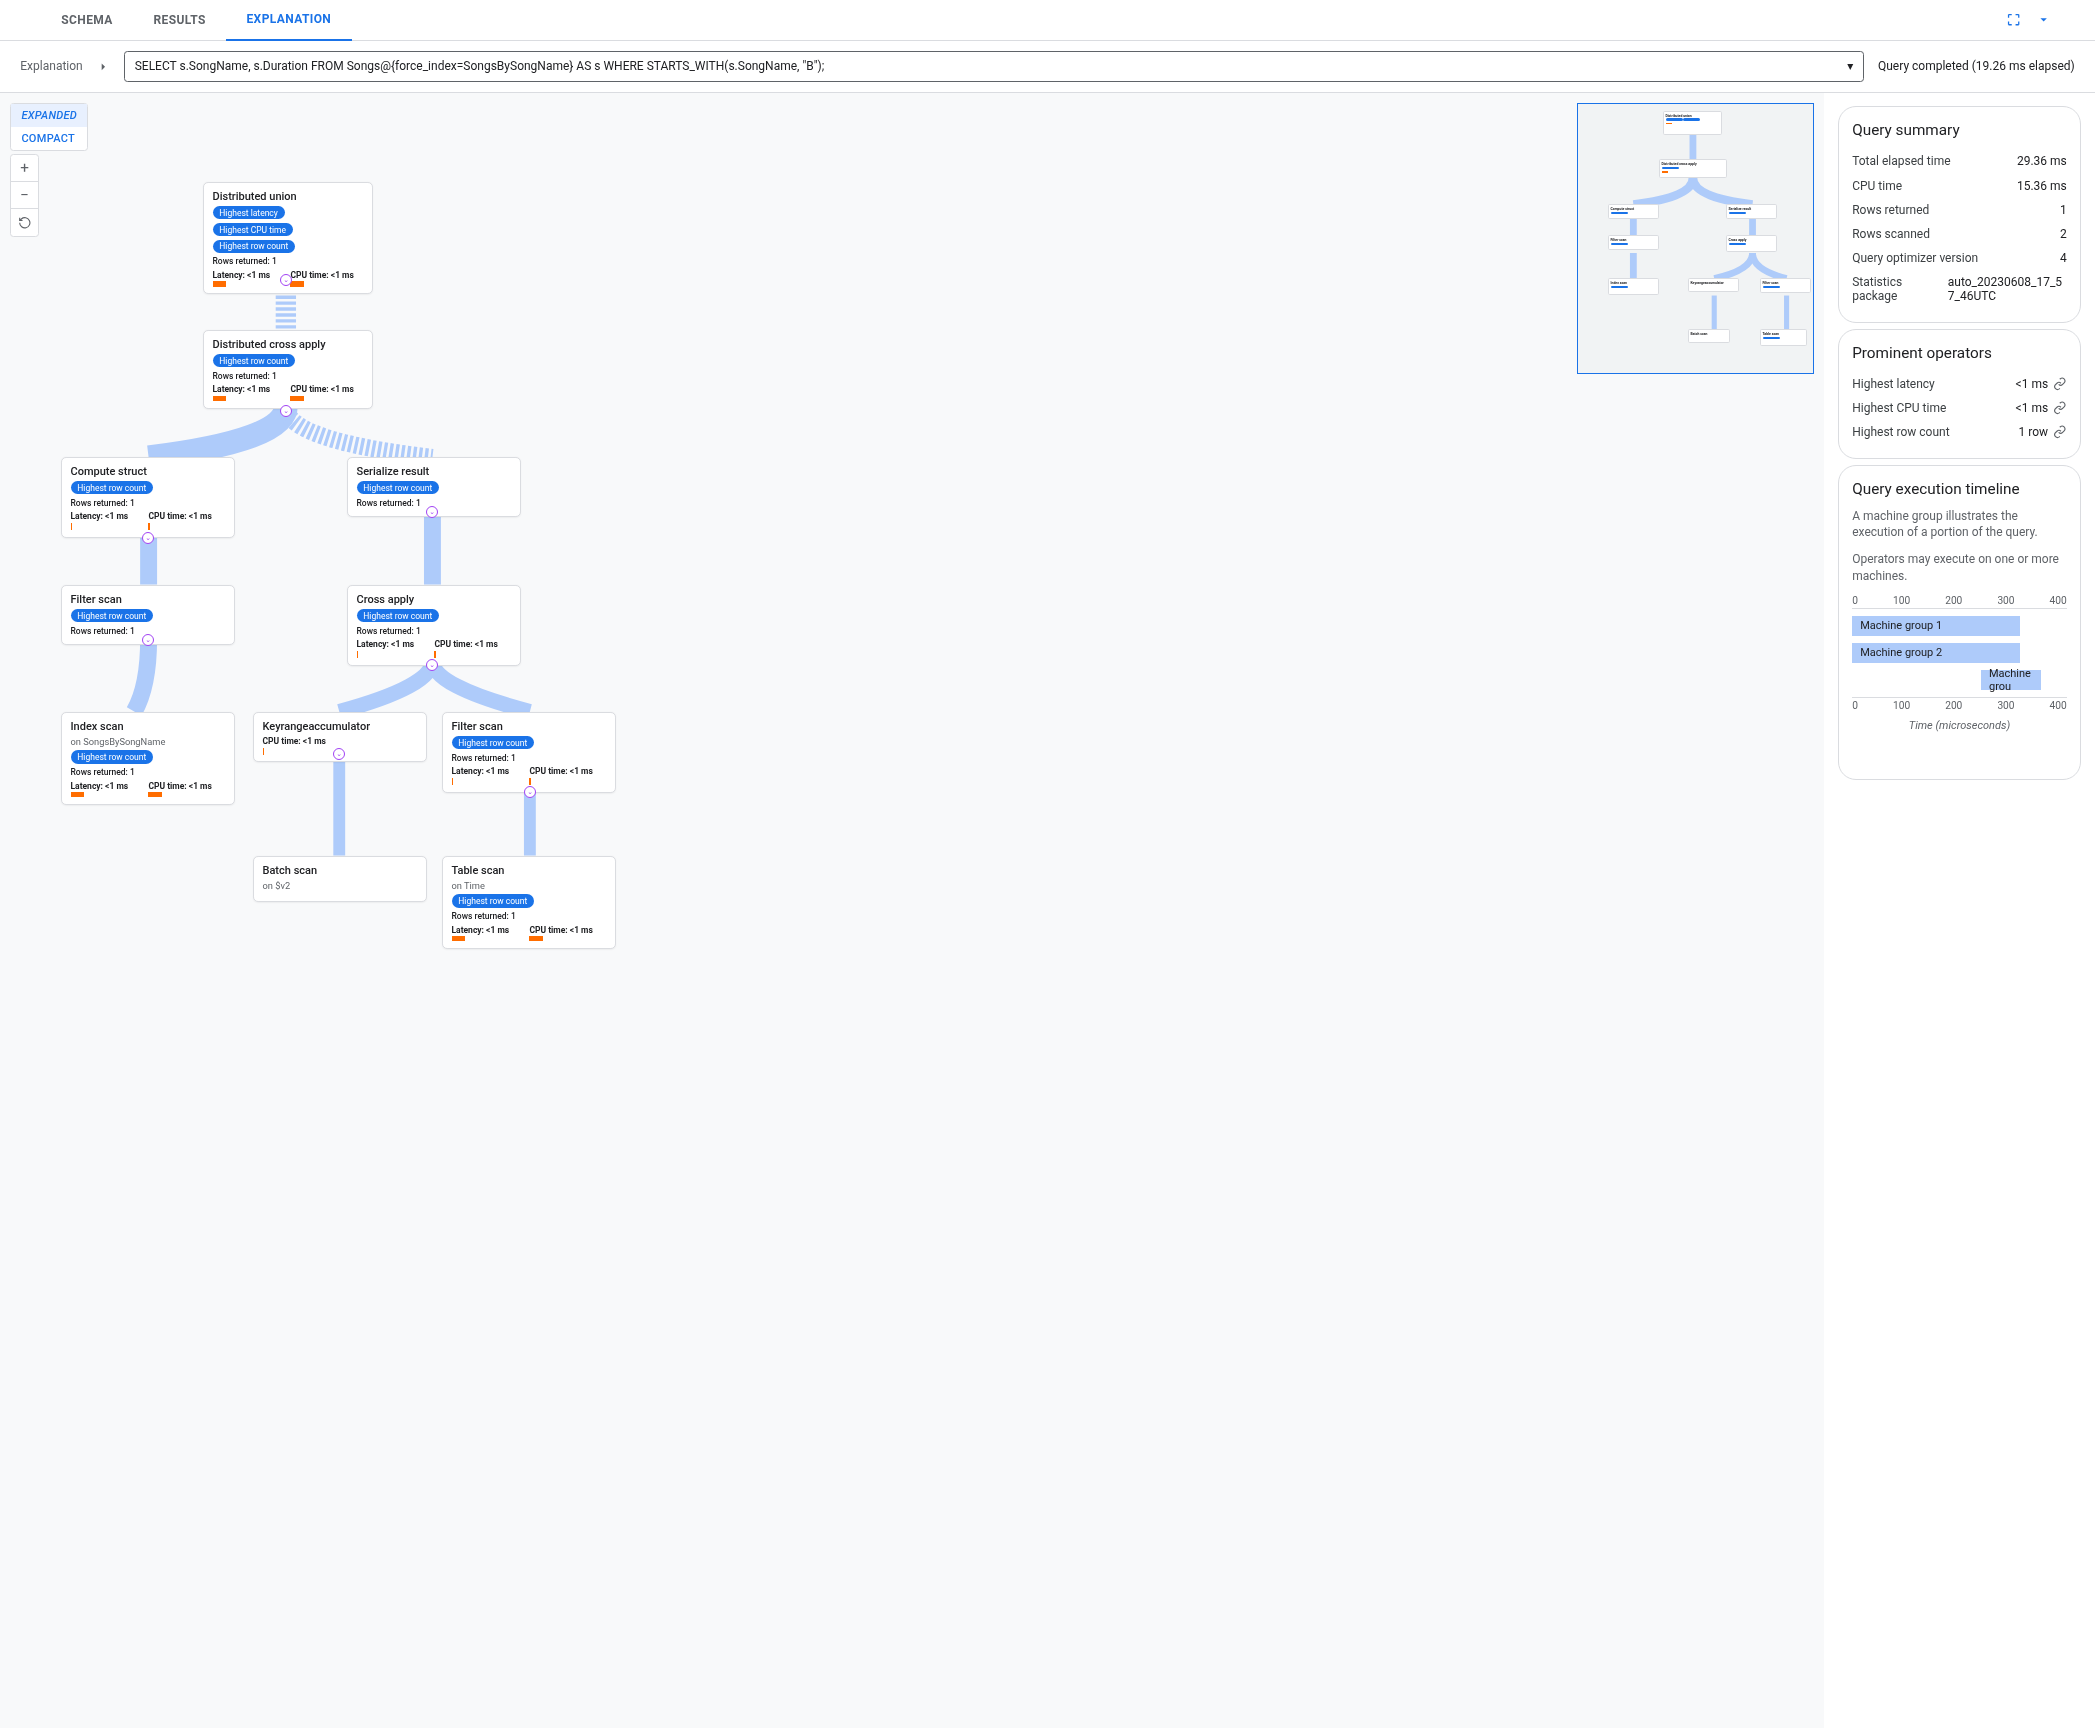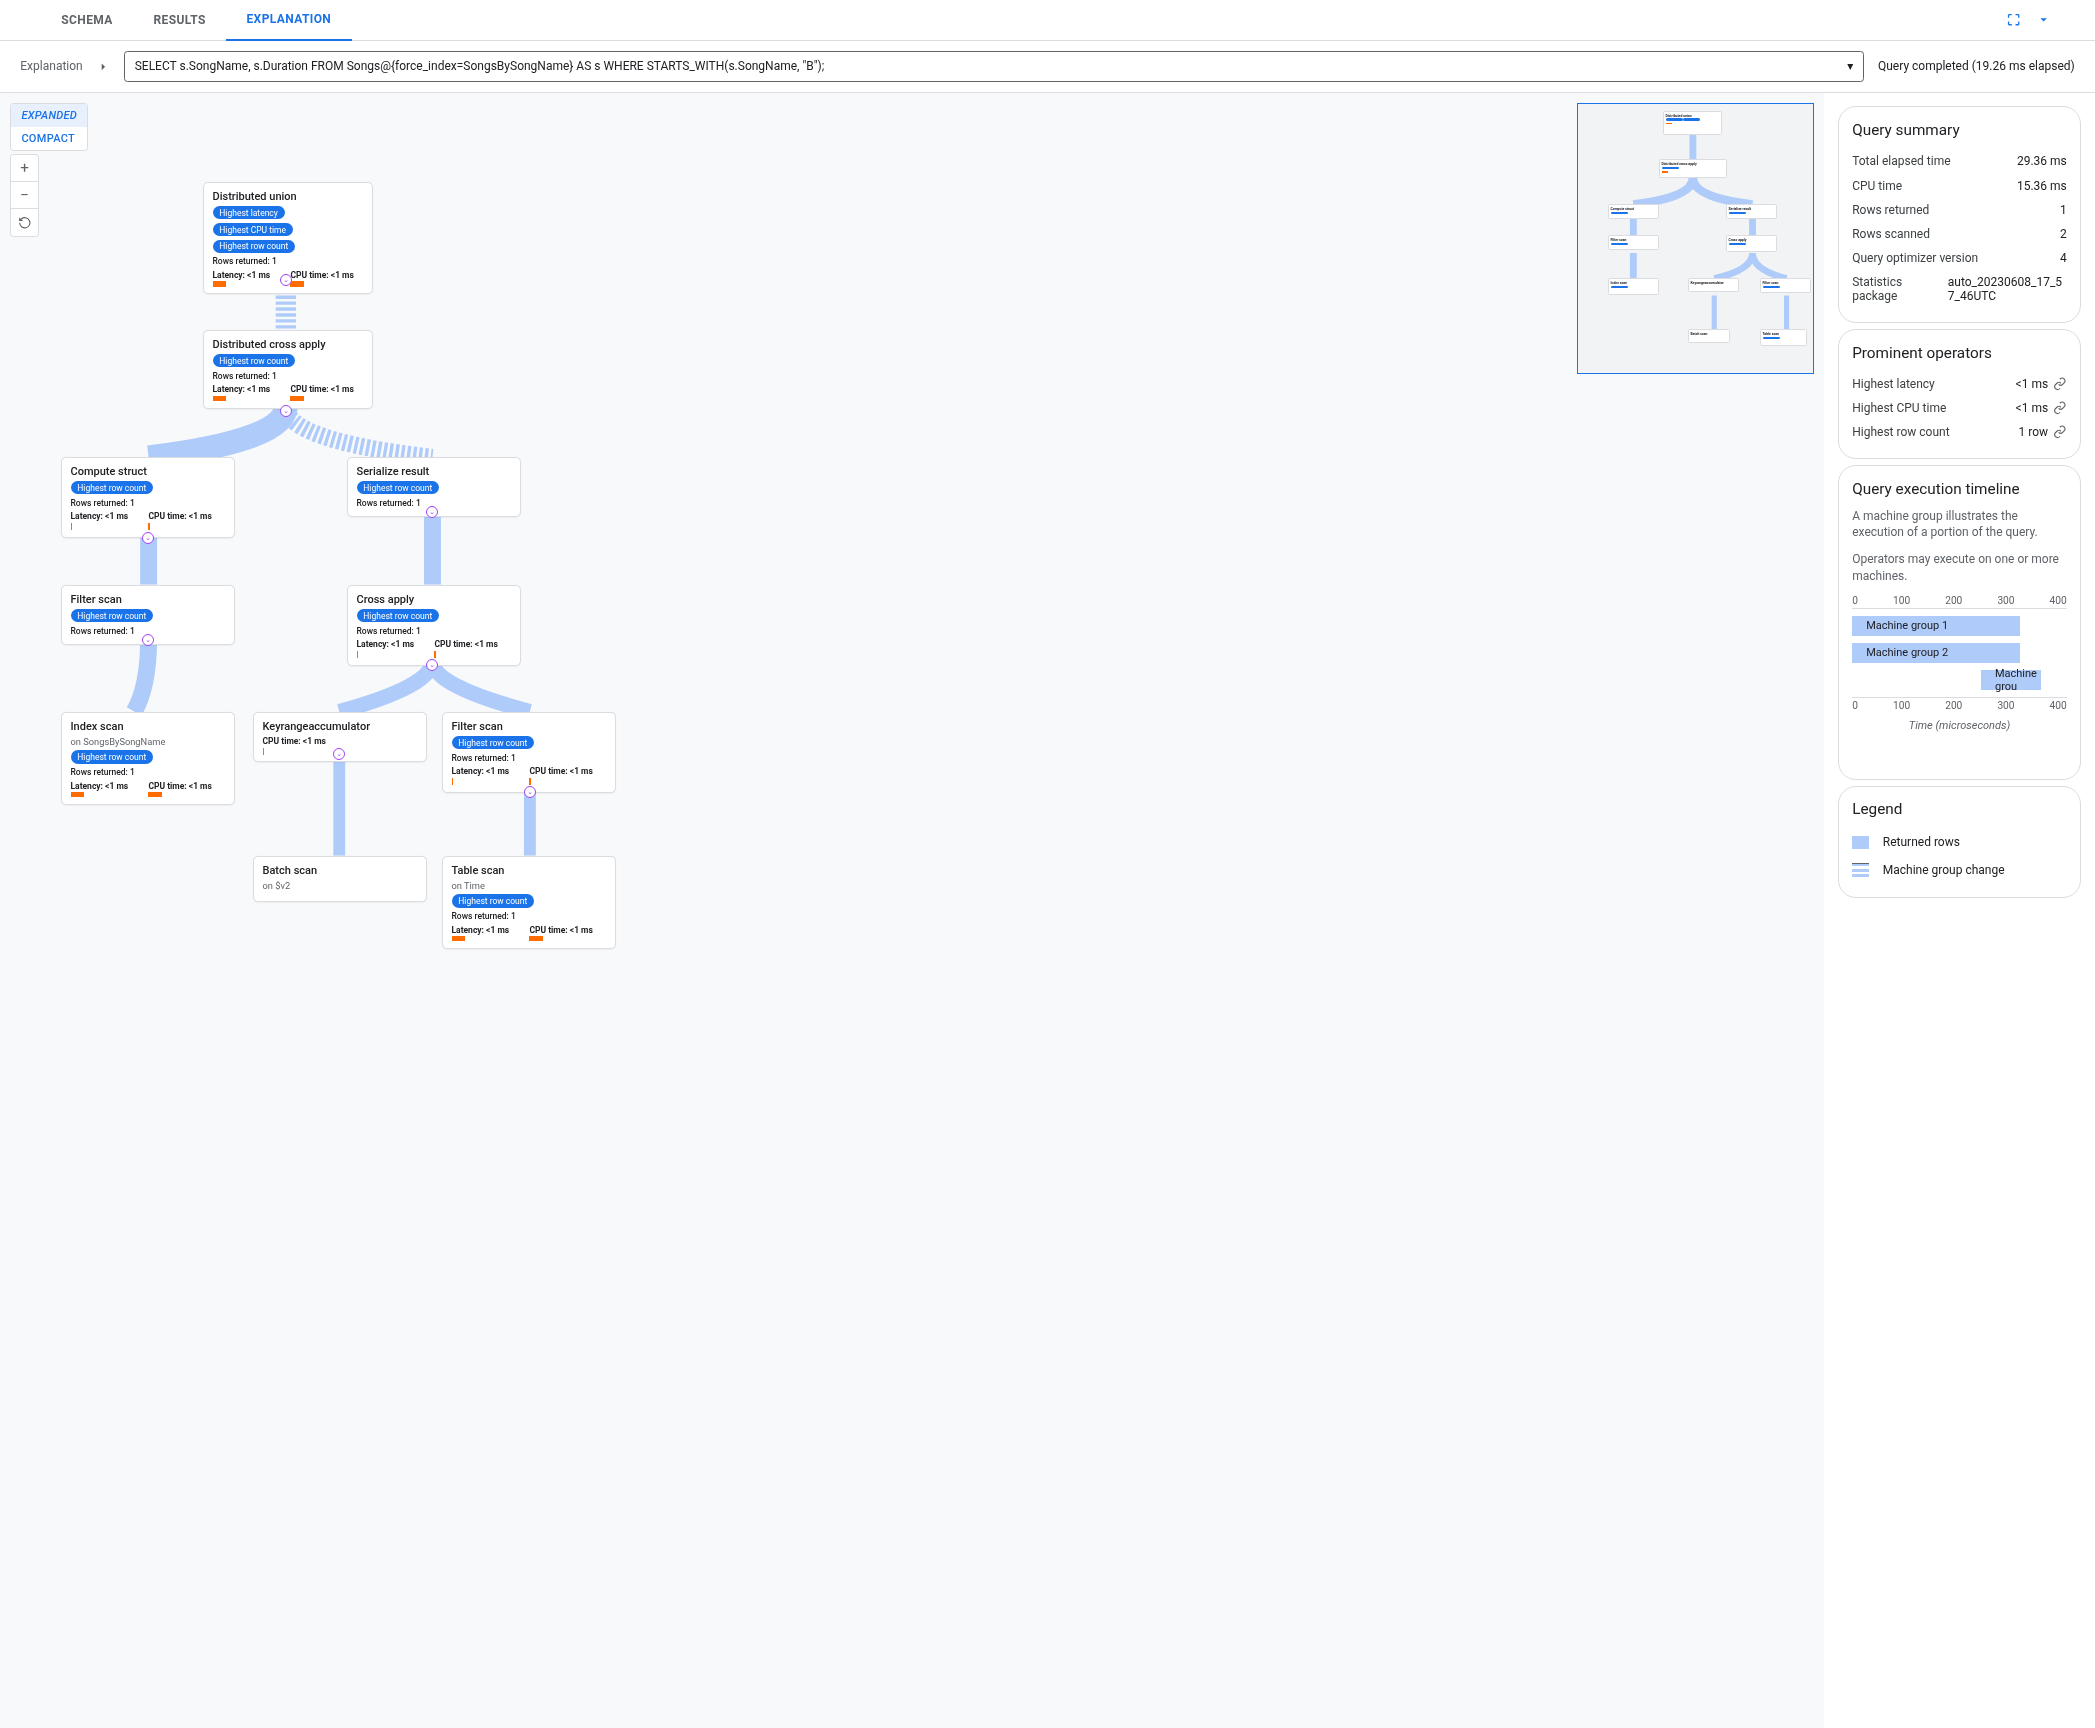--- a/index.html
+++ b/index.html
@@ -61,21 +61,21 @@
 .kv-row { display: flex; justify-content: space-between; padding: 5.1px 0; font-size: 12px; color: #3c4043; }
 .kv-row .v { color: #202124; display: flex; align-items: center; gap: 5.1px; }
 .link-icon { width: 13.6px; height: 13.6px; color: #5f6368; }
 .panel-desc { font-size: 12px; color: #5f6368; margin-bottom: 10.2px; line-height: 1.4; }
 
 
 .timeline-chart { position: relative; height: 170px; }
 .tl-axis-top, .tl-axis-bottom { display: flex; justify-content: space-between; border-bottom: 0.8px solid #dadce0; font-size: 10.2px; color: #5f6368; padding-bottom: 1.7px; }
 .tl-axis-bottom { border-bottom: none; border-top: 0.8px solid #dadce0; padding-top: 1.7px; margin-top: 6.8px; }
 .tl-bars { margin-top: 6.8px; }
-.tl-bar { background: #aecbfa; height: 20.3px; margin-bottom: 6.8px; display: flex; align-items: center; padding-left: 14px; font-size: 11px; color: #202124; position: relative; }
+.tl-bar { background: #aecbfa; height: 20.3px; margin-bottom: 6.8px; display: flex; align-items: center; padding-left: 8px; font-size: 11px; color: #202124; position: relative; }
 .tl-xlabel { text-align: center; font-size: 11px; color: #5f6368; font-style: italic; margin-top: 6.8px; }
 
 
 .legend-item { display: flex; align-items: center; gap: 13.6px; padding: 6.8px 0; }
 .legend-swatch { width: 17px; height: 13.6px; background: #aecbfa; }
 .legend-swatch.hatched { background: repeating-linear-gradient(180deg, #aecbfa, #aecbfa 2.5px, #fff 2.5px, #fff 5.1px); border-top: 1.7px solid #5f6368; }
 
 svg { display: block; }
 .curve-edge { position: absolute; z-index: 0; pointer-events: none; }
 </style>
@@ -448,27 +448,16 @@
           <span>0</span>
           <span>100</span>
           <span>200</span>
           <span>300</span>
           <span>400</span>
         </div>
         <div class="tl-xlabel">Time (microseconds)</div>
       </div>
     </div>
 
-    <div class="panel">
-      <h2>Legend</h2>
-      <div class="legend-item">
-        <div class="legend-swatch"></div>
-        <span>Returned rows</span>
-      </div>
-      <div class="legend-item">
-        <div class="legend-swatch hatched"></div>
-        <span>Machine group change</span>
-      </div>
-    </div>
 
   </div>
 </div>
 
 
 </body></html>

